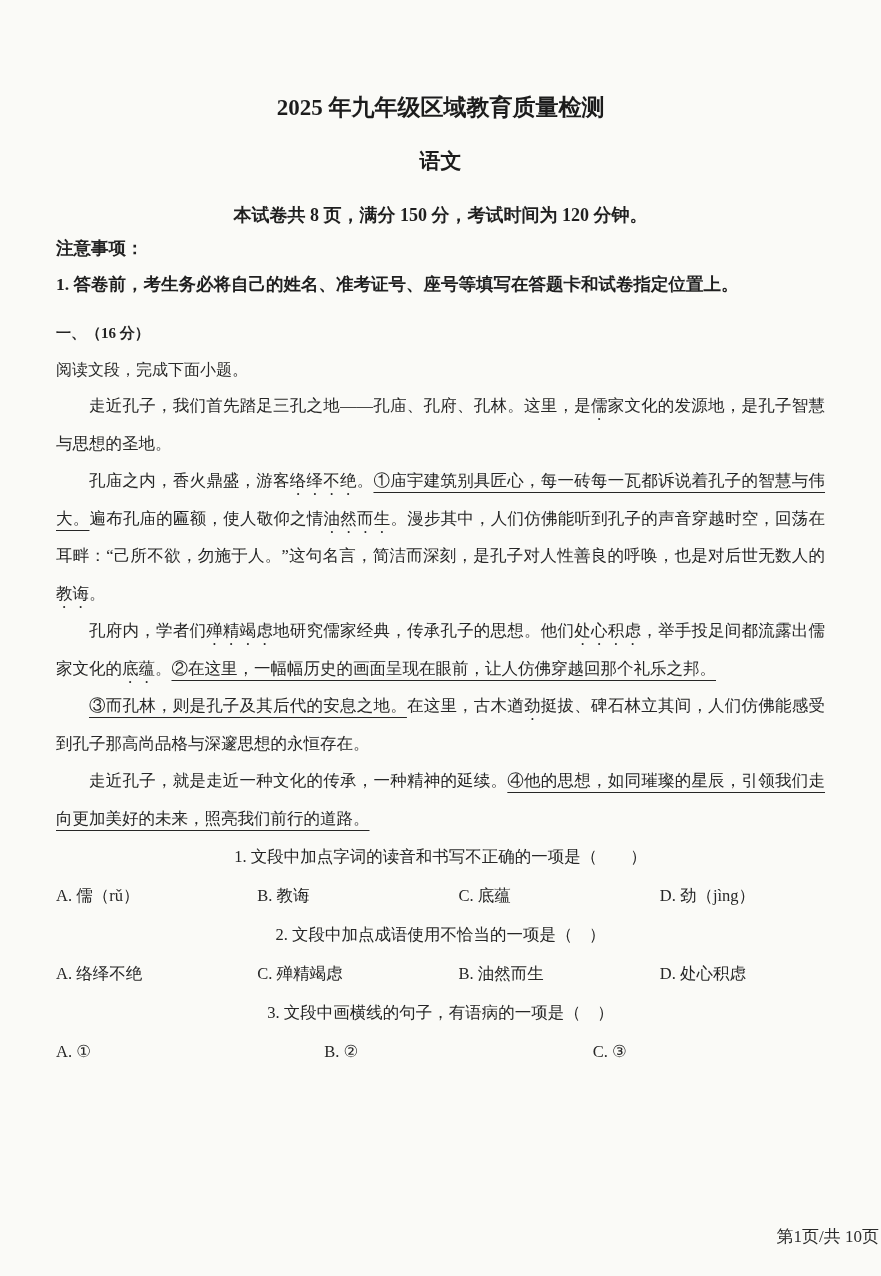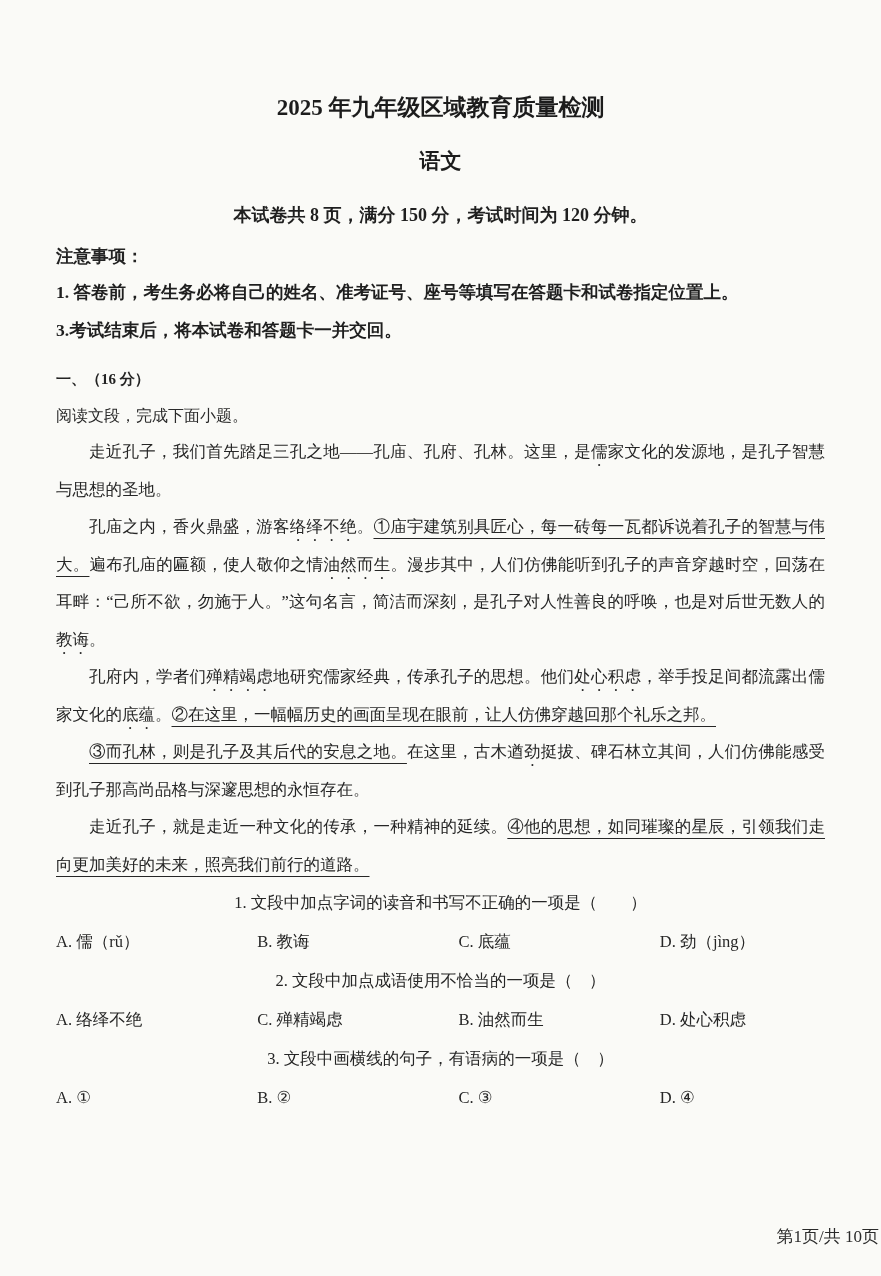--- a/index.html
+++ b/index.html
@@ -23,21 +23,21 @@
     color: #1c1c1c;
   }
   .subject {
     margin: 0 0 28px 0;
     text-align: center;
     font-size: 21px;
     font-weight: bold;
     color: #1c1c1c;
   }
   .info {
-    margin: 0 0 12px 0;
+    margin: 0 0 4px 0;
     text-align: center;
     font-size: 18px;
     font-weight: bold;
     color: #1f1f1f;
   }
   .notice-header {
     margin: 0;
     font-size: 17.5px;
     font-weight: bold;
     line-height: 34px;
@@ -112,21 +112,20 @@
 
 <div class="page">
 
   <h1 class="title">2025 年九年级区域教育质量检测</h1>
   <h2 class="subject">语文</h2>
   <p class="info">本试卷共 8 页，满分 150 分，考试时间为 120 分钟。</p>
 
   <div class="notices">
     <p class="notice-header">注意事项：</p>
     <p class="notice-item">1. 答卷前，考生务必将自己的姓名、准考证号、座号等填写在答题卡和试卷指定位置上。</p>
-    <p class="notice-item">3.考试结束后，将本试卷和答题卡一并交回。</p>
   </div>
 
   <p class="section-header">一、（16 分）</p>
   <p class="instruction">阅读文段，完成下面小题。</p>
 
   <div id="passage">
       <p class="para"><span class="seg-n">走近孔子，我们首先踏足三孔之地——孔庙、孔府、孔林。这里，是</span><span class="seg-e">儒</span><span class="seg-n">家文化的发源地，是孔子智慧与思想的圣地。</span></p>
       <p class="para"><span class="seg-n">孔庙之内，香火鼎盛，游客</span><span class="seg-e">络绎不绝</span><span class="seg-n">。</span><span class="seg-u">①庙宇建筑别具匠心，每一砖每一瓦都诉说着孔子的智慧与伟大。</span><span class="seg-n">遍布孔庙的匾额，使人敬仰之情</span><span class="seg-e">油然而生</span><span class="seg-n">。漫步其中，人们仿佛能听到孔子的声音穿越时空，回荡在耳畔：“己所不欲，勿施于人。”这句名言，简洁而深刻，是孔子对人性善良的呼唤，也是对后世无数人的</span><span class="seg-e">教诲</span><span class="seg-n">。</span></p>
       <p class="para"><span class="seg-n">孔府内，学者们</span><span class="seg-e">殚精竭虑</span><span class="seg-n">地研究儒家经典，传承孔子的思想。他们</span><span class="seg-e">处心积虑</span><span class="seg-n">，举手投足间都流露出儒家文化的</span><span class="seg-e">底蕴</span><span class="seg-n">。</span><span class="seg-u">②在这里，一幅幅历史的画面呈现在眼前，让人仿佛穿越回那个礼乐之邦。</span></p>
       <p class="para"><span class="seg-u">③而孔林，则是孔子及其后代的安息之地。</span><span class="seg-n">在这里，古木遒</span><span class="seg-e">劲</span><span class="seg-n">挺拔、碑石林立其间，人们仿佛能感受到孔子那高尚品格与深邃思想的永恒存在。</span></p>
@@ -146,19 +145,18 @@
         <div class="q-option">A. 络绎不绝</div>
         <div class="q-option">C. 殚精竭虑</div>
         <div class="q-option">B. 油然而生</div>
         <div class="q-option">D. 处心积虑</div>
       </div>
       <p class="q-stem">3. 文段中画横线的句子，有语病的一项是（　）</p>
       <div class="q-options">
         <div class="q-option">A. ①</div>
         <div class="q-option">B. ②</div>
         <div class="q-option">C. ③</div>
-        <div class="q-option">D. ④</div>
       </div>
     </div>
 
   <p class="footer">第1页/共 10页</p>
 
 </div>
 
 </body></html>

